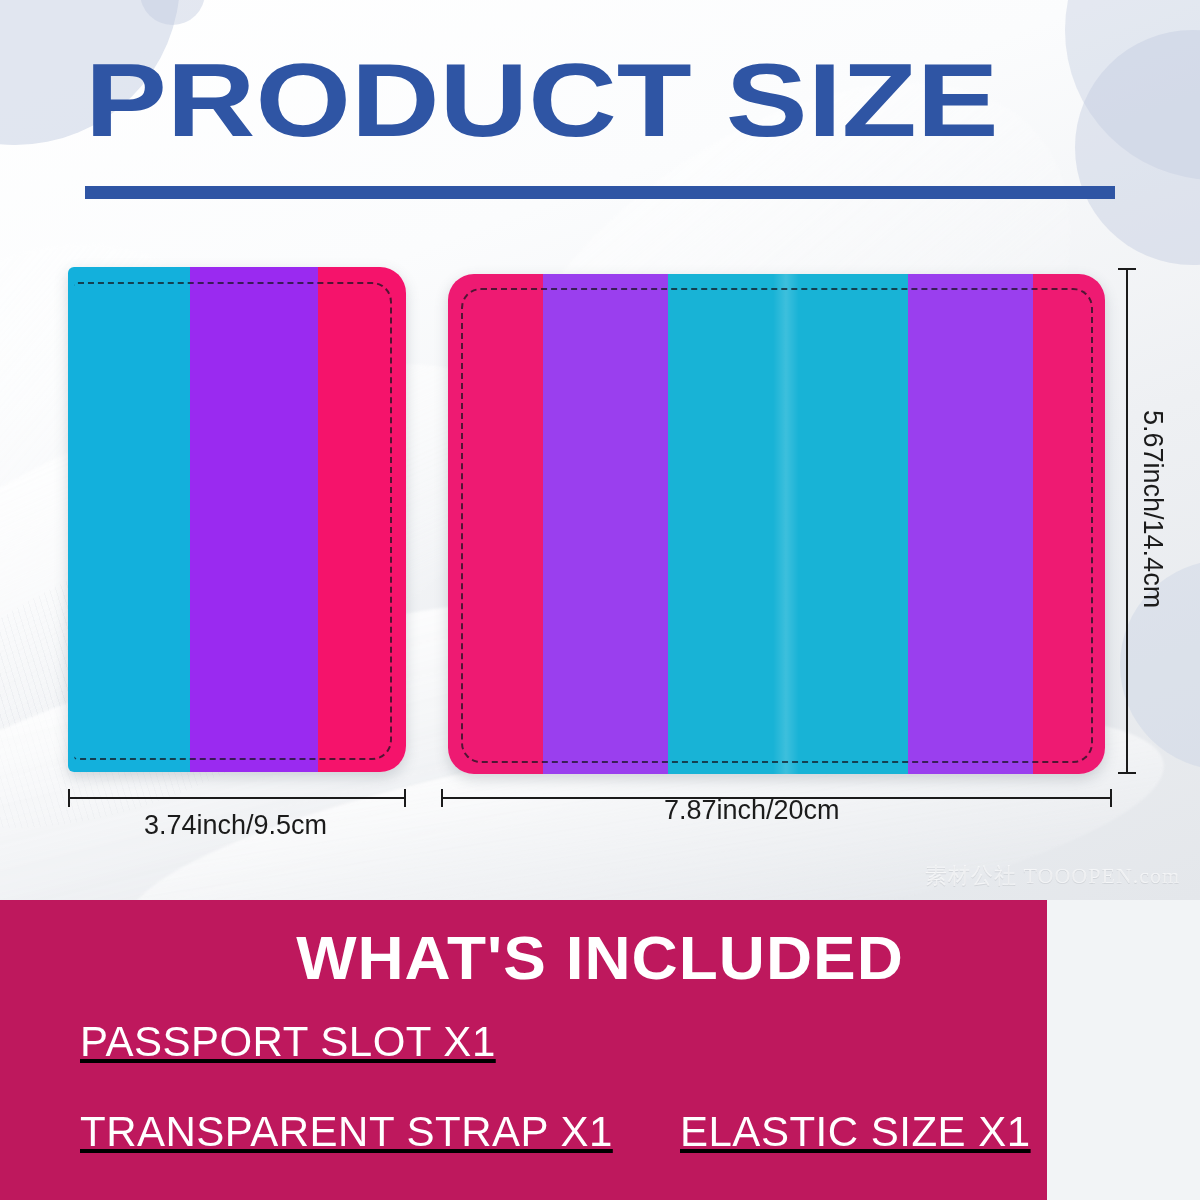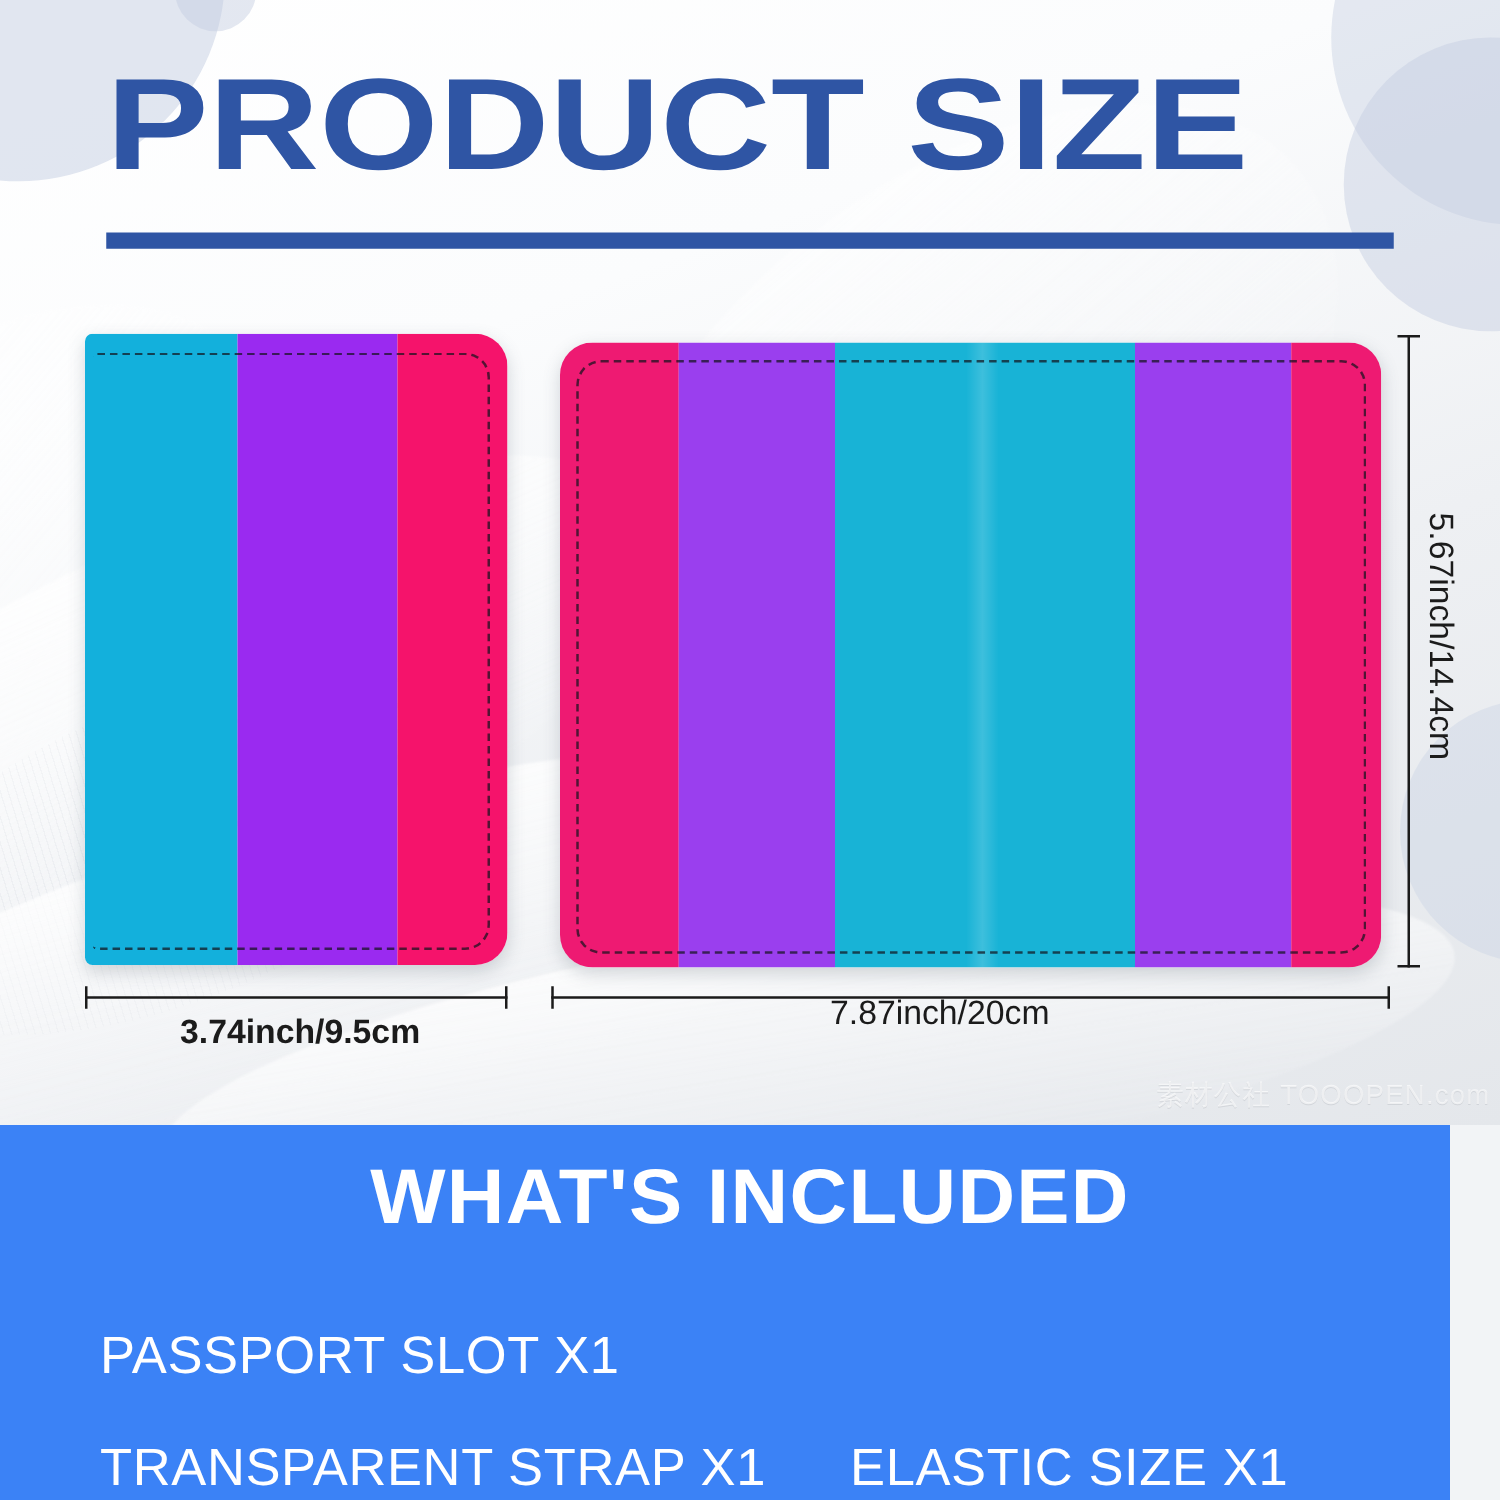--- a/index.html
+++ b/index.html
@@ -178,31 +178,31 @@
   
   .watermark {
     position: absolute;
     left: 925px;
     top: 861px;
     font-size: 22px;
     color: rgba(255,255,255,.62);
     letter-spacing: 1px;
     white-space: nowrap;
     text-shadow: 0 1px 0 rgba(150,155,165,.25);
-    font-family: Liberation Sans, sans-serif;
+    font-family: Liberation Serif, serif;
   }
 
   
   .bottom-panel {
     position: absolute;
     left: 0;
     top: 900px;
-    width: 1160px;
+    width: 1047px;
     height: 300px;
-    background: #3b82f6;
+    background: #be185d;
   }
   .included-title {
     position: absolute;
     left: 0; top: 22px;
     width: 1200px;
     text-align: center;
     color: #ffffff;
     font-size: 62px;
     font-weight: bold;
     letter-spacing: 1px;
@@ -210,21 +210,22 @@
     transform: scaleX(1.03);
   }
   .included-grid {
     position: absolute;
     left: 0; top: 118px;
     width: 1200px;
   }
   .inc-row {
     display: flex;
     height: 90px;
-    align-items: flex-end;
+    align-items: flex-start;
+    text-decoration: underline;
   }
   .inc-cell {
     color: #ffffff;
     font-size: 42px;
     letter-spacing: .5px;
     font-weight: normal;
     white-space: pre;
     font-family: "Liberation Sans", sans-serif;
   }
   .inc-cell.col-left  { width: 640px; padding-left: 80px; box-sizing: border-box; }
@@ -271,21 +272,21 @@
     <div class="stitch stitch-open"></div>
 
     <div class="dim-tick-h" style="left:1118px; top:268px;"></div>
     <div class="dim-line-v" style="left:1126px; top:268px; height:506px;"></div>
     <div class="dim-tick-h" style="left:1118px; top:772px;"></div>
     <div class="dim-label dim-label-v" style="left:1168px; top:410px;">5.67inch/14.4cm</div>
 
     <div class="dim-tick-v" style="left:68px;  top:789px;"></div>
     <div class="dim-line-h" style="left:68px;  top:797px; width:338px;"></div>
     <div class="dim-tick-v" style="left:404px; top:789px;"></div>
-    <div class="dim-label" style="left:144px; top:810px;font-weight:bold;">3.74inch/9.5cm</div>
+    <div class="dim-label" style="left:144px; top:810px;">3.74inch/9.5cm</div>
 
     <div class="dim-tick-v" style="left:441px;  top:789px;"></div>
     <div class="dim-line-h" style="left:441px;  top:797px; width:671px;"></div>
     <div class="dim-tick-v" style="left:1110px; top:789px;"></div>
     <div class="dim-label" style="left:664px; top:795px;">7.87inch/20cm</div>
 
     <div class="watermark">素材公社 TOOOPEN.com</div>
   </div>
 
   <div class="bottom-panel">

